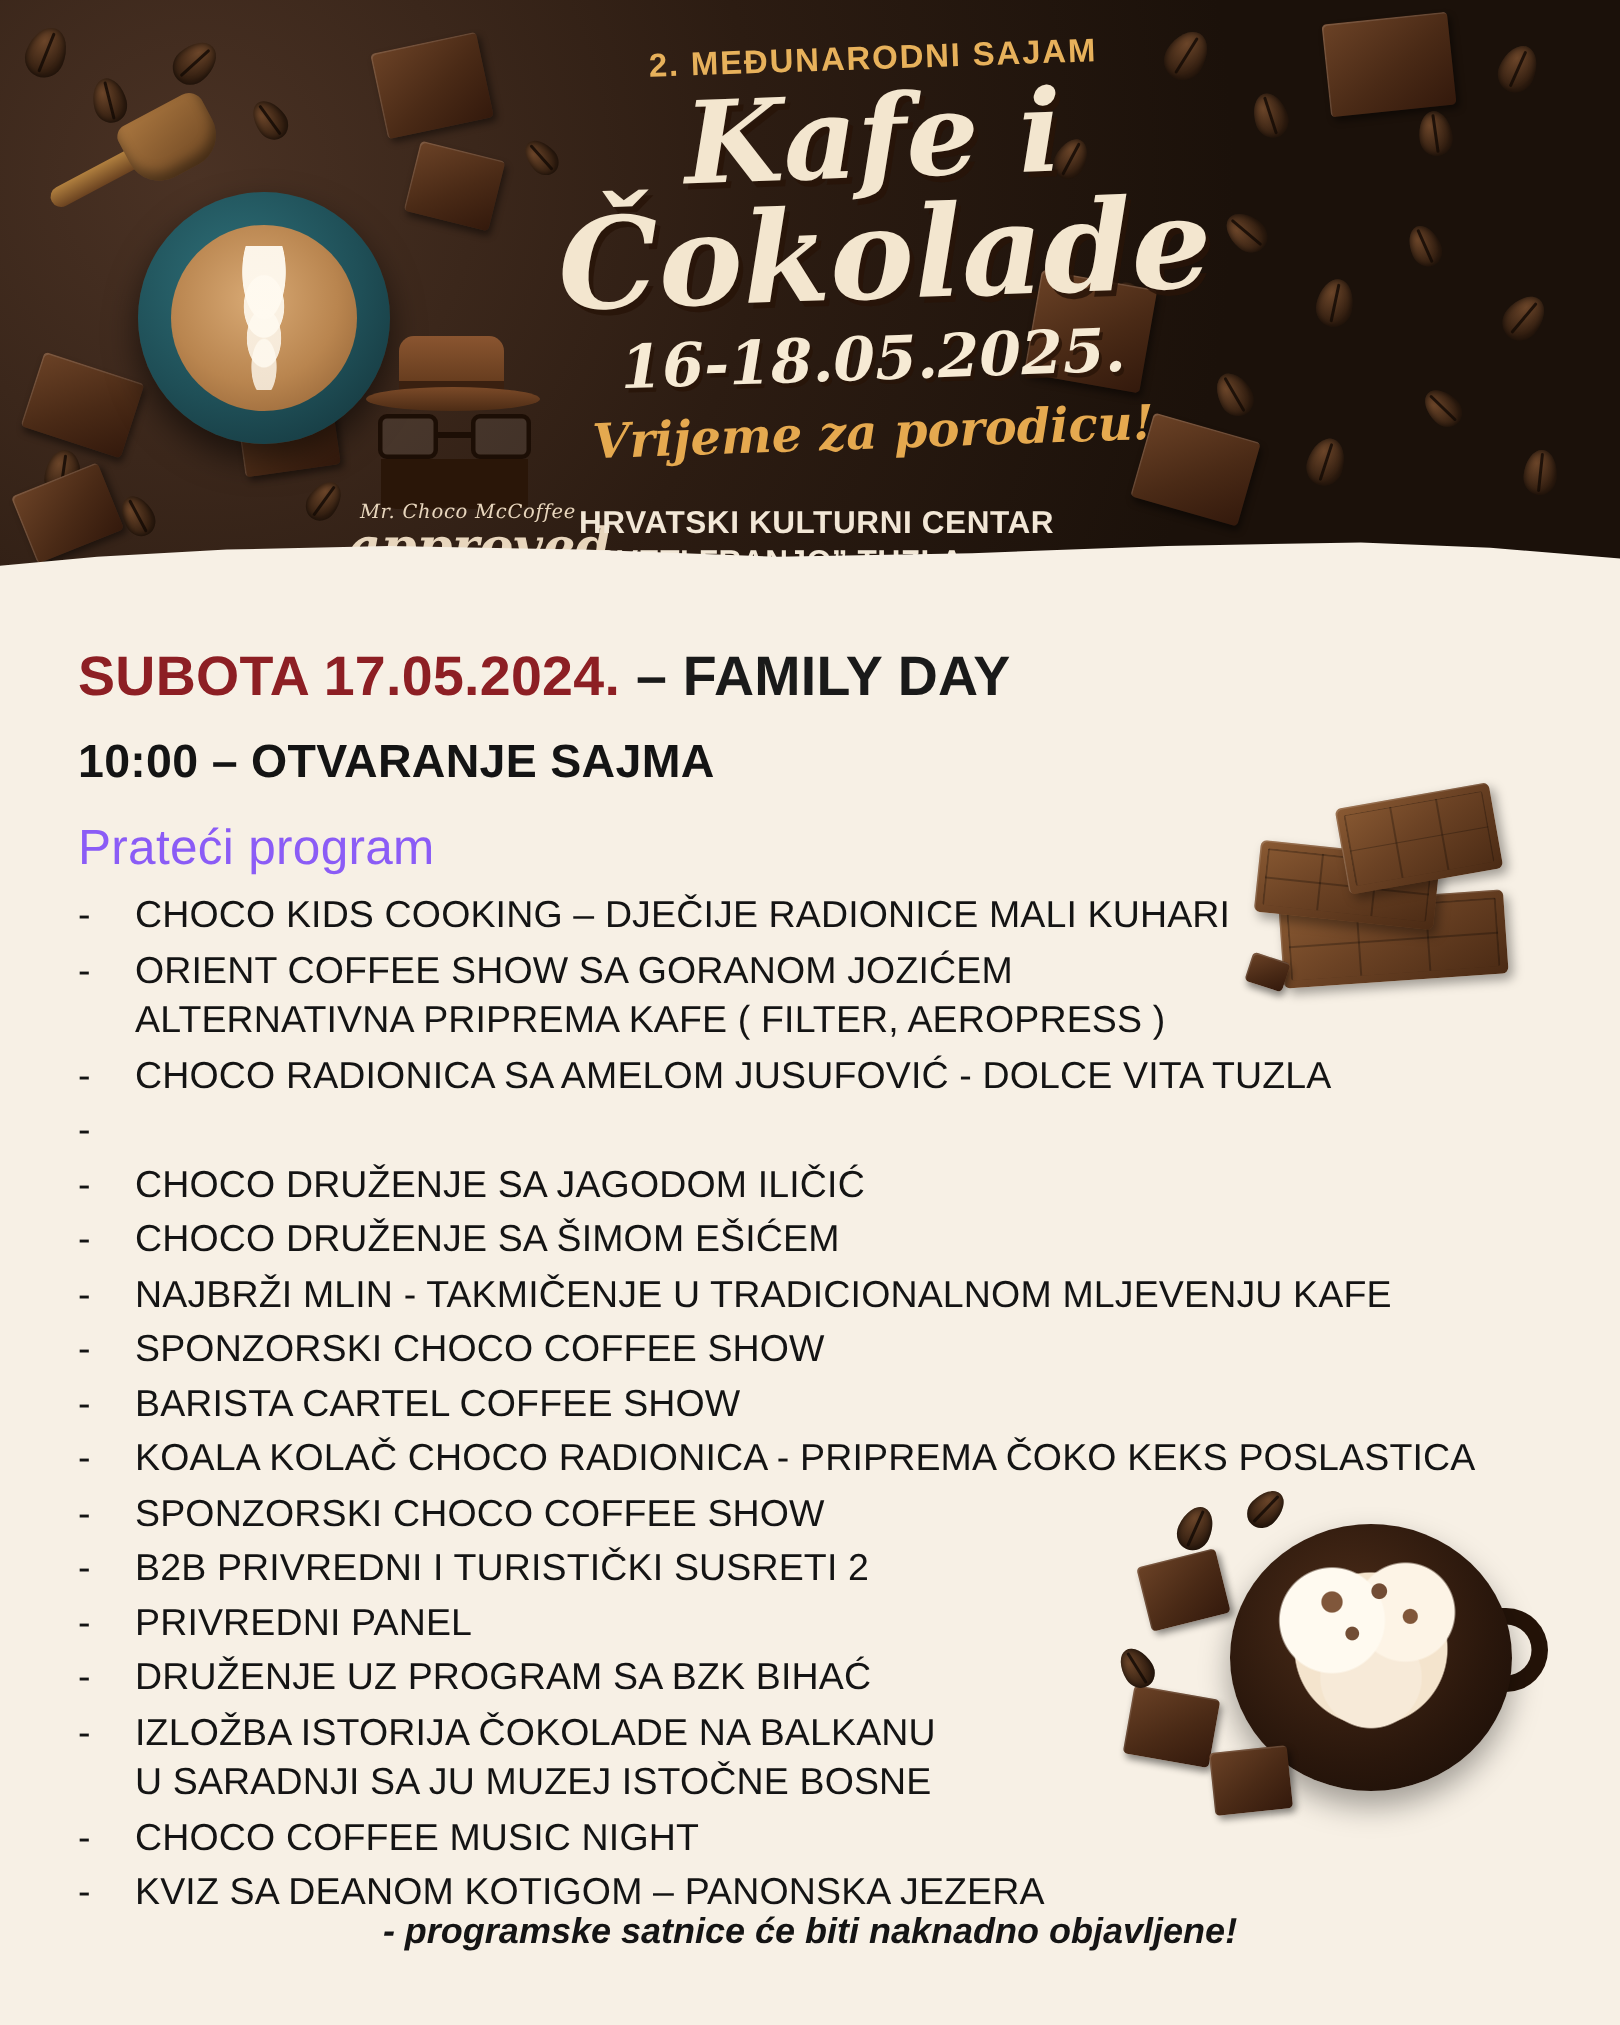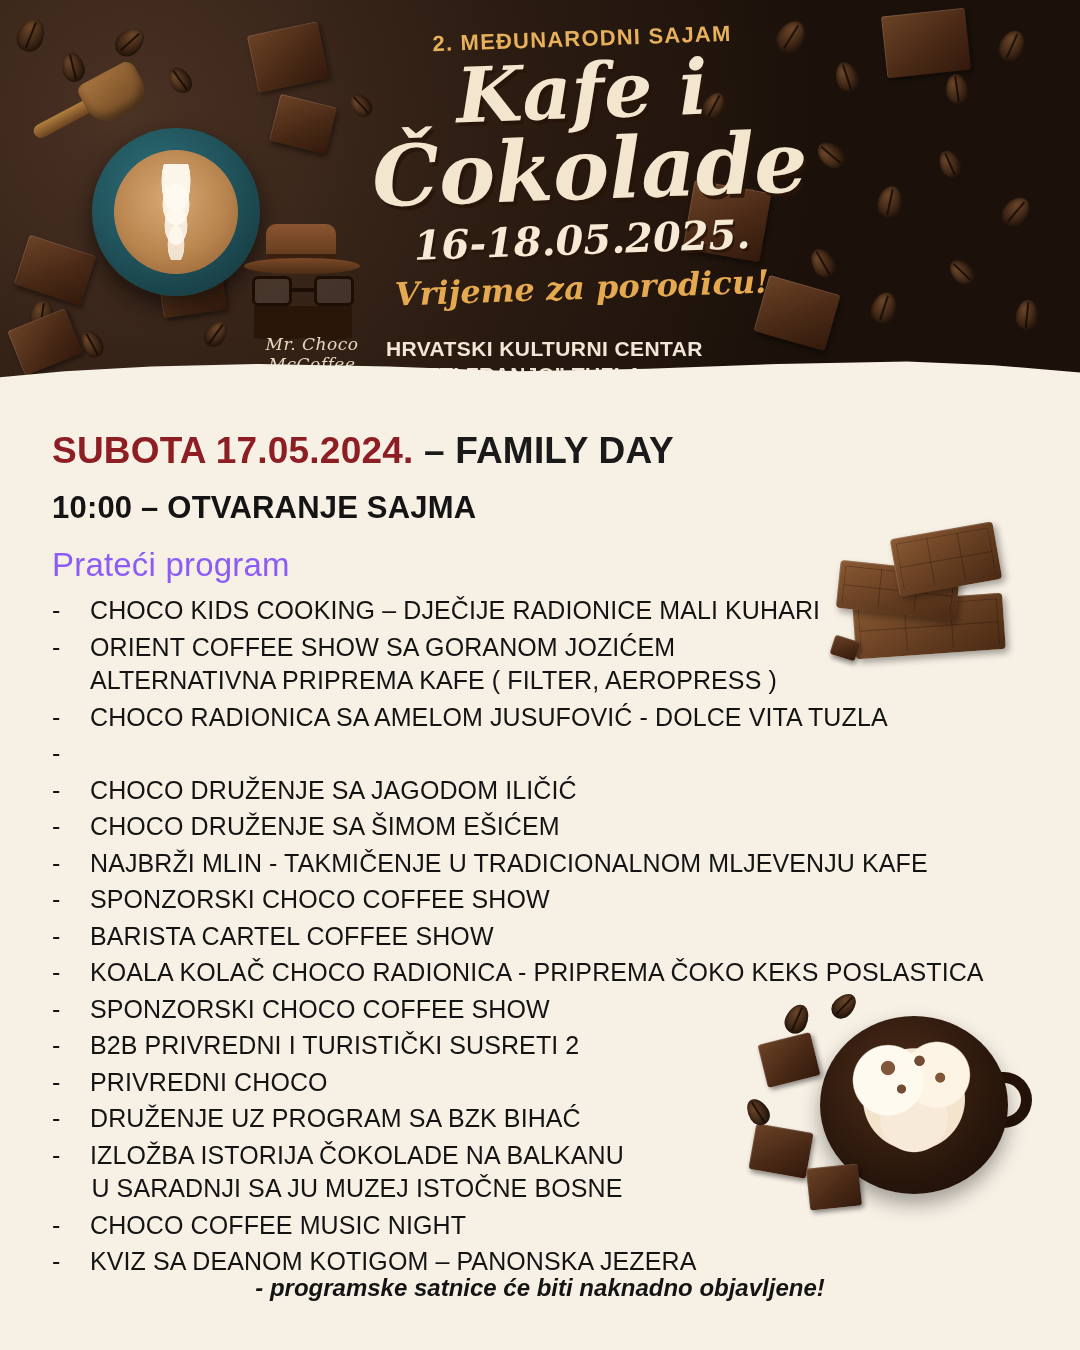--- a/index.html
+++ b/index.html
@@ -119,21 +119,21 @@
   .mascot .stache {
     position: absolute; left: 18px; top: 96px; width: 98px; height: 40px;
     background: radial-gradient(ellipse at 25% 40%, #2a1608 0 52%, transparent 53%),
                 radial-gradient(ellipse at 75% 40%, #2a1608 0 52%, transparent 53%);
   }
   .mascot .approved {
     position: absolute; left: -4px; top: 124px; width: 160px;
     text-align: center; color: #e8d6bd;
     font-family: "DejaVu Serif", serif; font-style: italic;
   }
-  .mascot .approved .sm { display: block; font-size: 17px; letter-spacing: .5px; }
+  .mascot .approved .sm { display: block; font-size: 13px; letter-spacing: .5px; }
   .mascot .approved .bg { display: block; font-size: 34px; font-weight: bold; margin-top: -4px; }
 
   
   .title-block { position: absolute; left: 372px; top: 26px; width: 420px; text-align: center; }
   .kicker {
     font-family: "Liberation Sans", sans-serif; font-weight: bold;
     font-size: 22px; letter-spacing: 1.2px; color: #e7b15b;
     transform: rotate(-2deg);
   }
   .script-1, .script-2 {
@@ -171,21 +171,21 @@
     font-size: 31px; font-weight: bold; color: #141414; letter-spacing: .2px;
   }
   .prog-title {
     position: absolute; left: 52px; top: 148px;
     font-size: 33px; color: #8b5cf6; letter-spacing: .2px;
   }
   .list { position: absolute; left: 52px; top: 196px; width: 990px; }
   .row { display: flex; align-items: flex-start; margin-bottom: 3px; }
   .dash { width: 38px; font-size: 25px; color: #141414; line-height: 1.34; }
   .txt { font-size: 25px; color: #141414; line-height: 1.34; letter-spacing: .1px; }
-  .txt .cont { display: block; text-align: center; }
+  .txt .cont { display: block; }
   .footnote {
     position: absolute; left: 0; right: 0; top: 876px; text-align: center;
     font-size: 24px; font-style: italic; font-weight: bold; color: #141414;
   }
 
   
   .choc-stack { position: absolute; right: 58px; top: 128px; width: 190px; height: 150px; }
   .choc-bar {
     position: absolute; border-radius: 4px;
     background: linear-gradient(150deg, #8a5a33 0%, #6b4224 45%, #4a2a14 100%);
@@ -392,21 +392,21 @@
         <div class="row">
           <div class="dash">-</div>
           <div class="txt"><span>SPONZORSKI CHOCO COFFEE SHOW</span></div>
         </div>
         <div class="row">
           <div class="dash">-</div>
           <div class="txt"><span>B2B PRIVREDNI I TURISTIČKI SUSRETI 2</span></div>
         </div>
         <div class="row">
           <div class="dash">-</div>
-          <div class="txt"><span>PRIVREDNI CHOCO</span></div>
+          <div class="txt"><span>PRIVREDNI PANEL</span></div>
         </div>
         <div class="row">
           <div class="dash">-</div>
           <div class="txt"><span>DRUŽENJE UZ PROGRAM SA BZK BIHAĆ</span></div>
         </div>
         <div class="row">
           <div class="dash">-</div>
           <div class="txt"><span>IZLOŽBA ISTORIJA ČOKOLADE NA BALKANU</span><span class="cont">U SARADNJI SA JU MUZEJ ISTOČNE BOSNE</span></div>
         </div>
         <div class="row">

